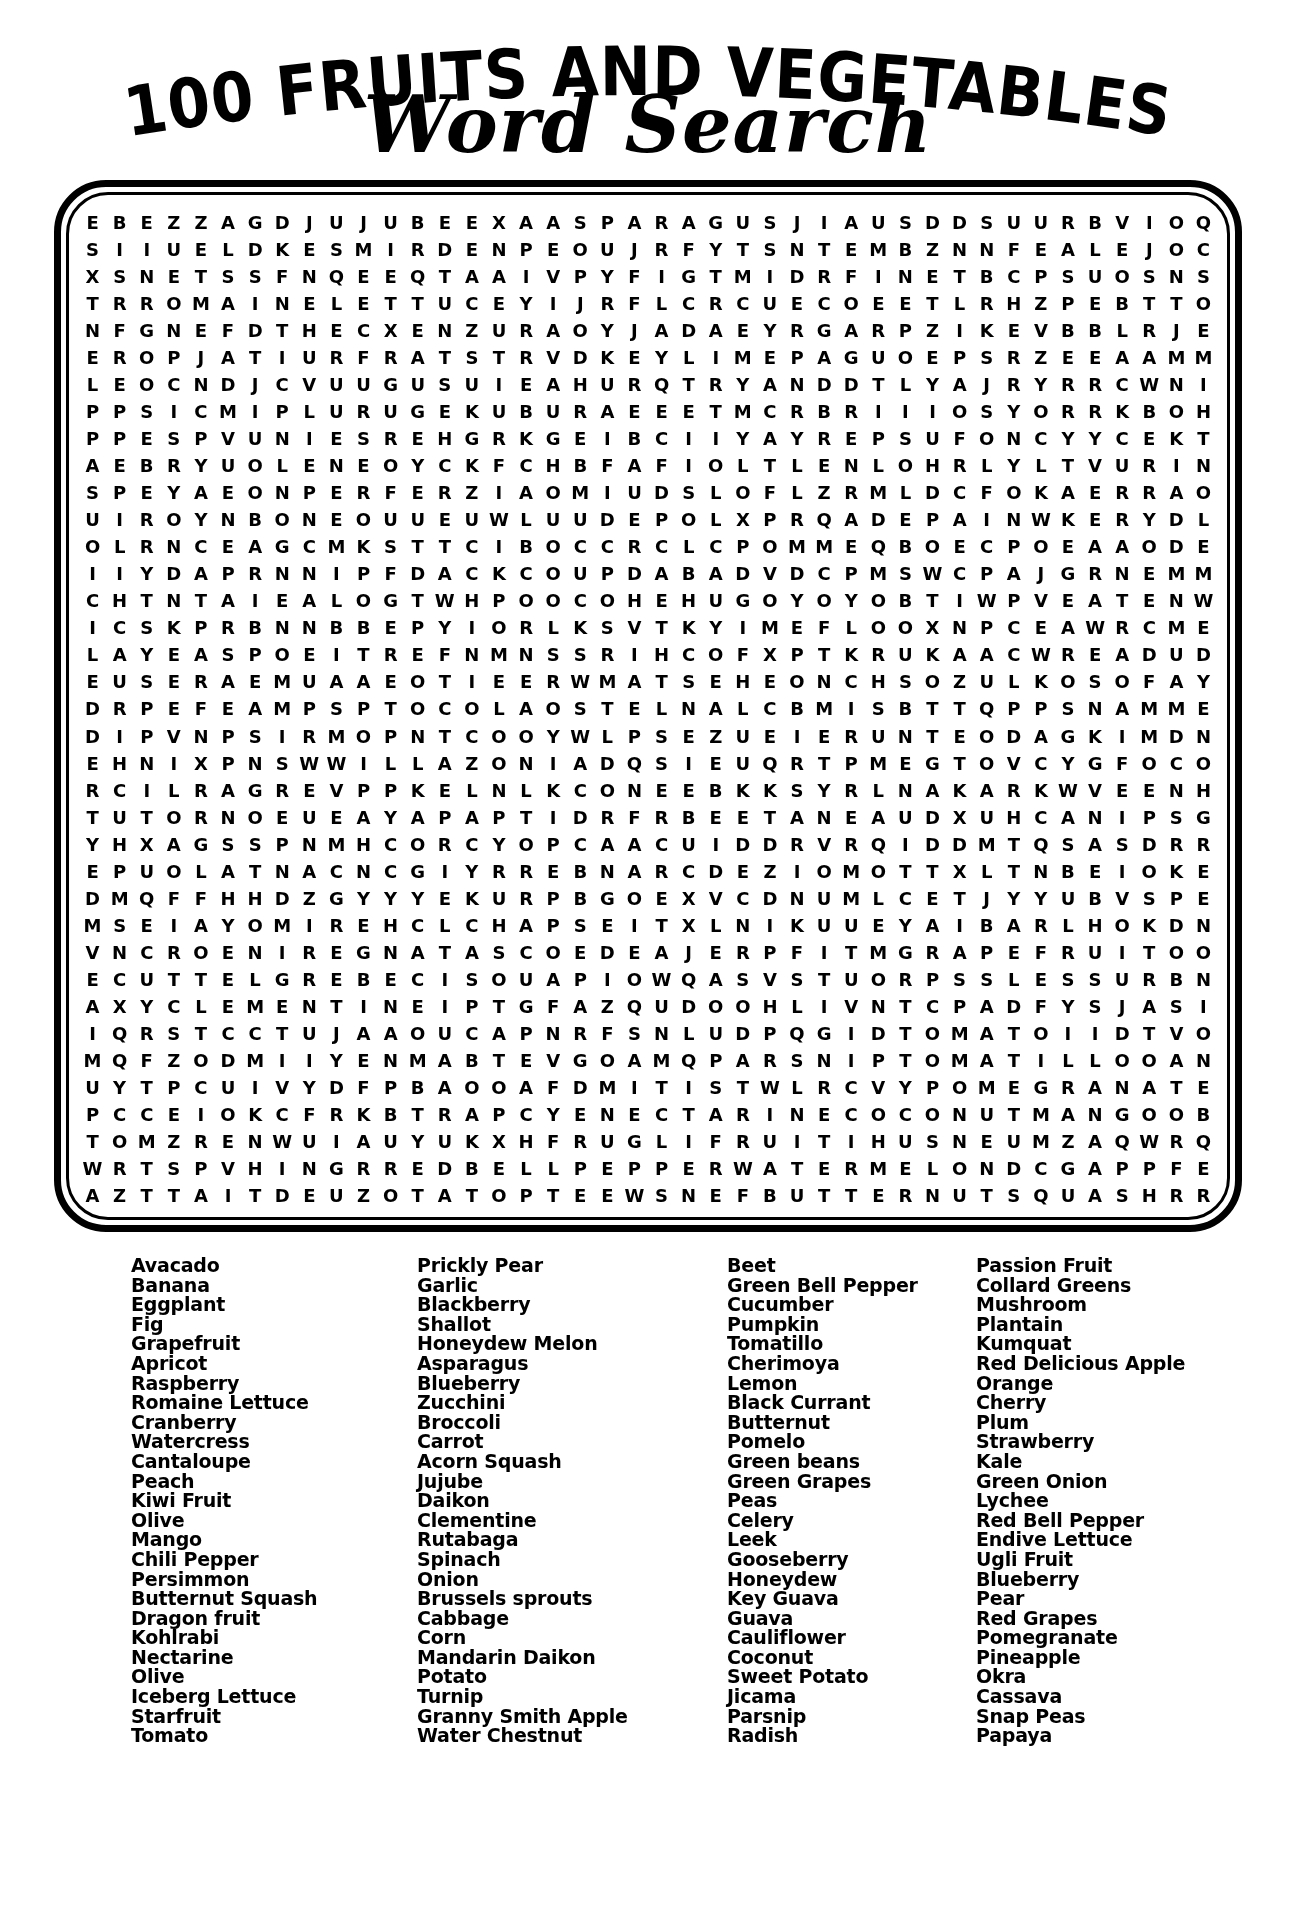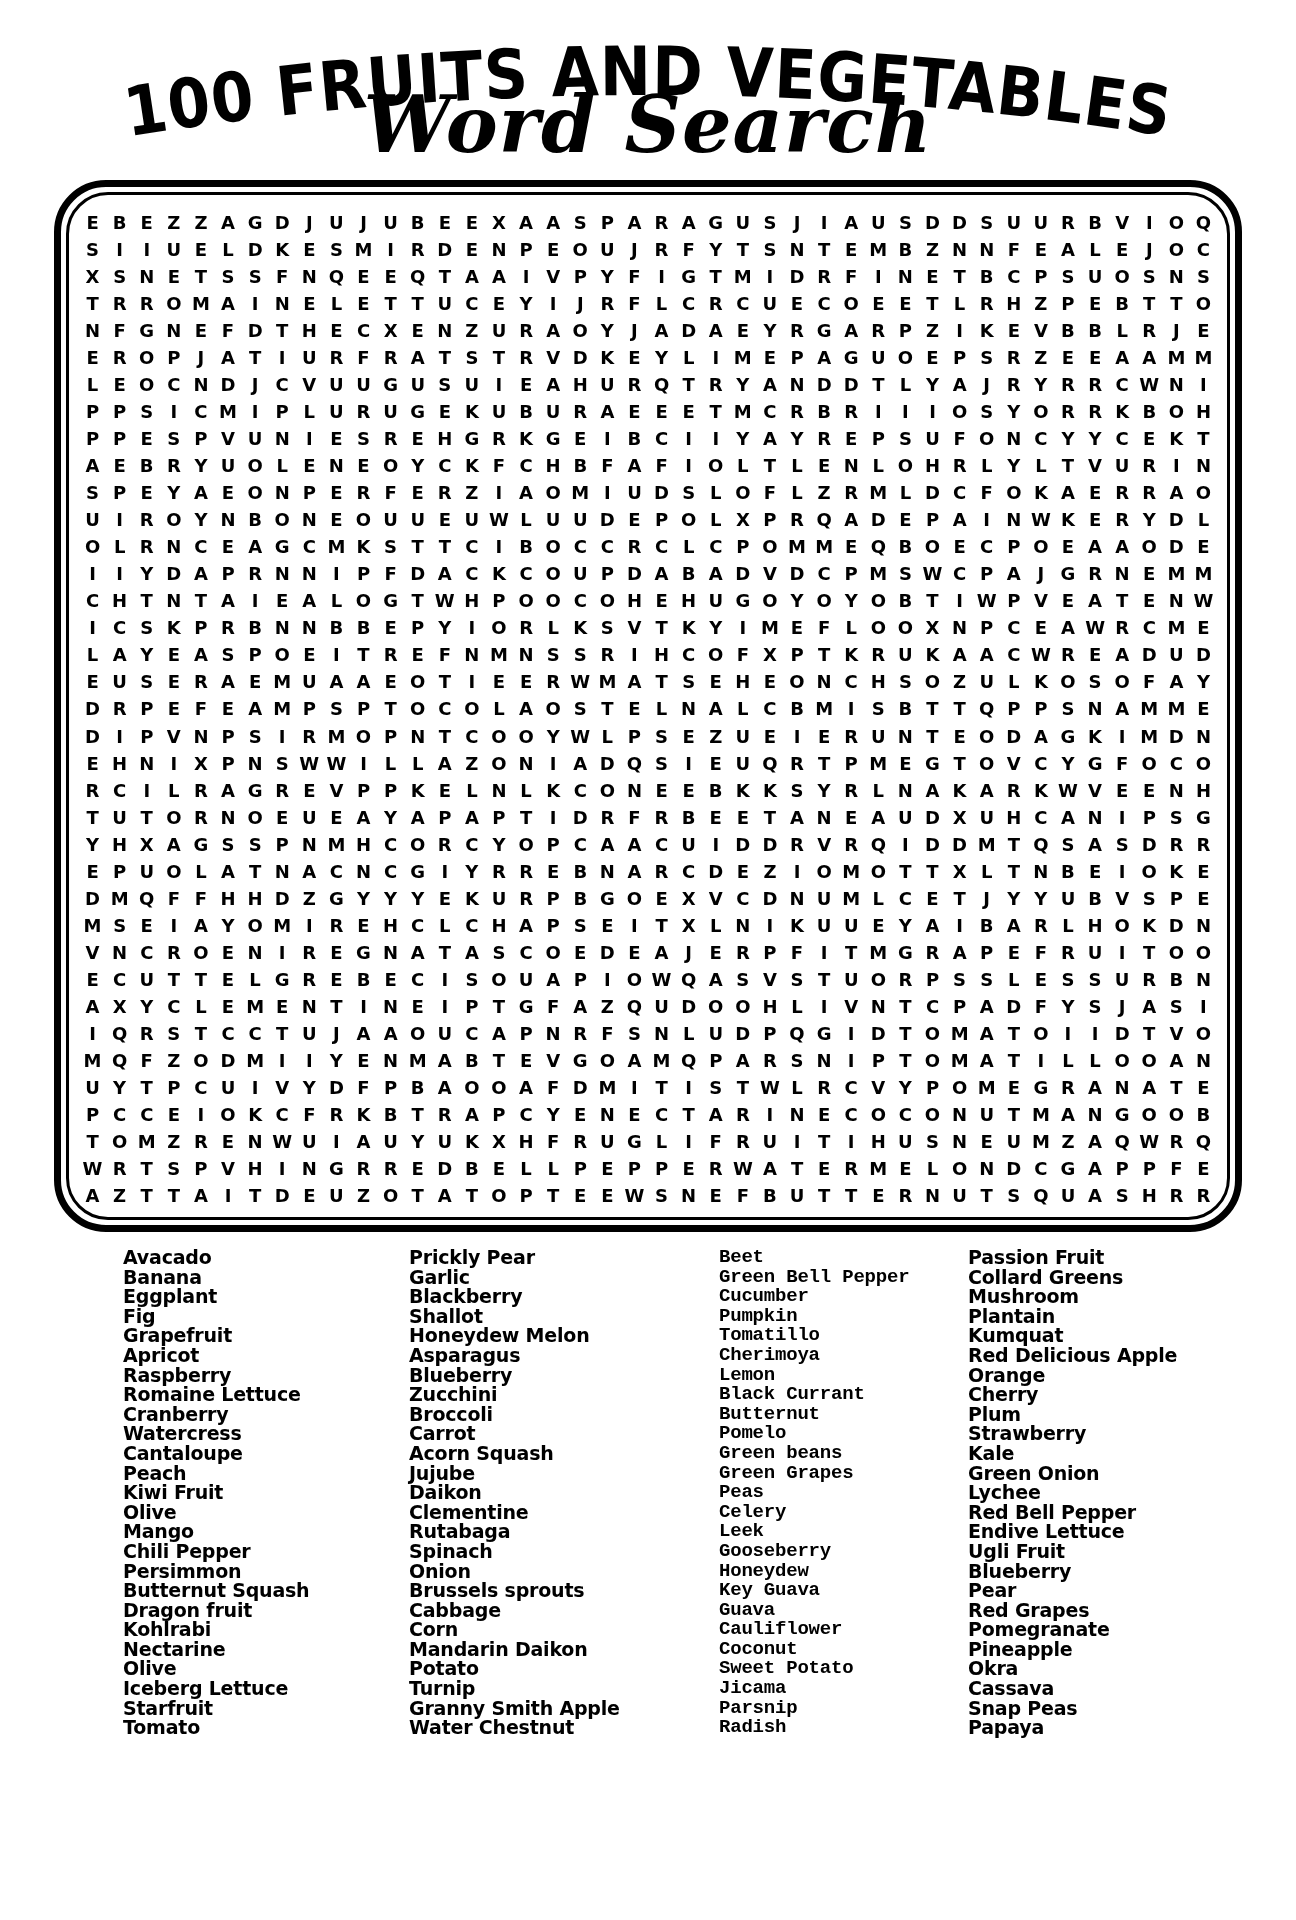--- a/index.html
+++ b/index.html
@@ -52,24 +52,24 @@
     font-size:18px; font-weight:700;
     letter-spacing:0;
   }
 
   
   .wcol {
     position:absolute; top:1248px;
     font-size:19px; font-weight:700;
     line-height:19.6px; letter-spacing:-0.2px;
   }
-  .wcol ul { list-style:none; margin:0; padding:0; }
+  .wcol ul { list-style:none; margin:8px; padding:0; }
   .wcol-1 { left:123px; }
   .wcol-2 { left:409px; }
-  .wcol-3 { left:719px;font-family:Liberation Mono, monospace; }
+  .wcol-3 { left:719px; }
   .wcol-4 { left:968px; }
 </style>
 </head>
 <body>
 
 <div class="page">
 
   <svg class="title-svg" viewBox="0 0 1296 175">
     <path id="titleArc" d="M 118 128 Q 648 42 1178 128" fill="none" stroke="none"></path>
     <text font-size="68" letter-spacing="1">

